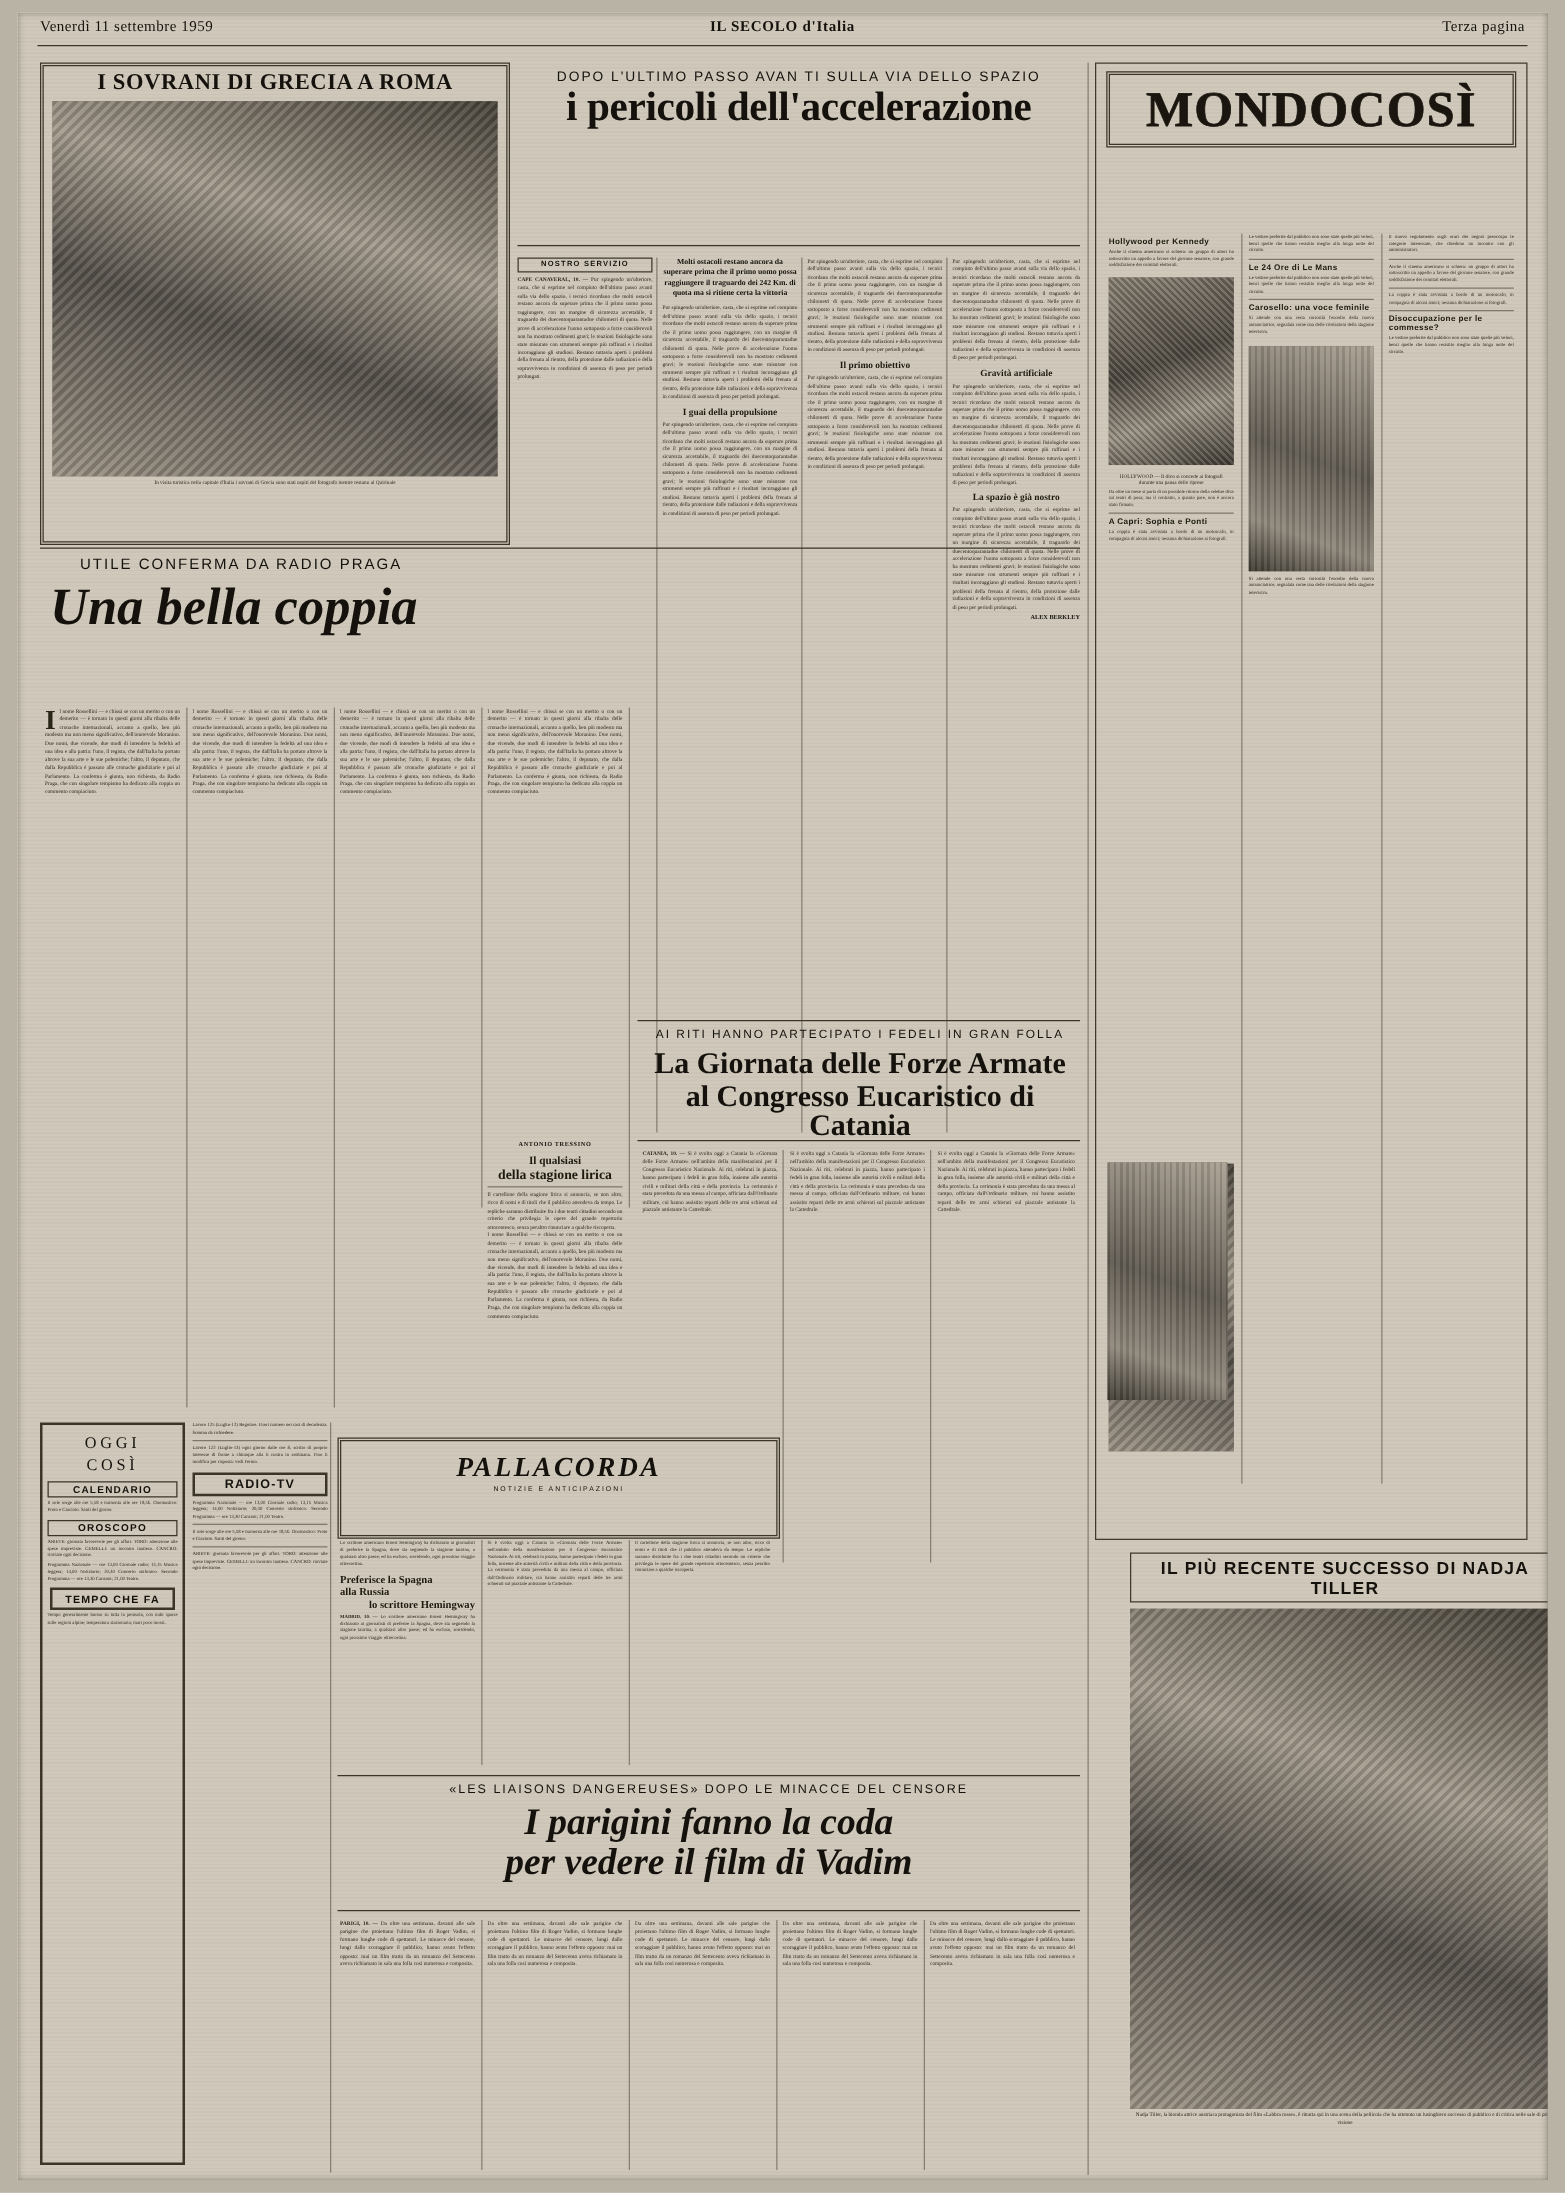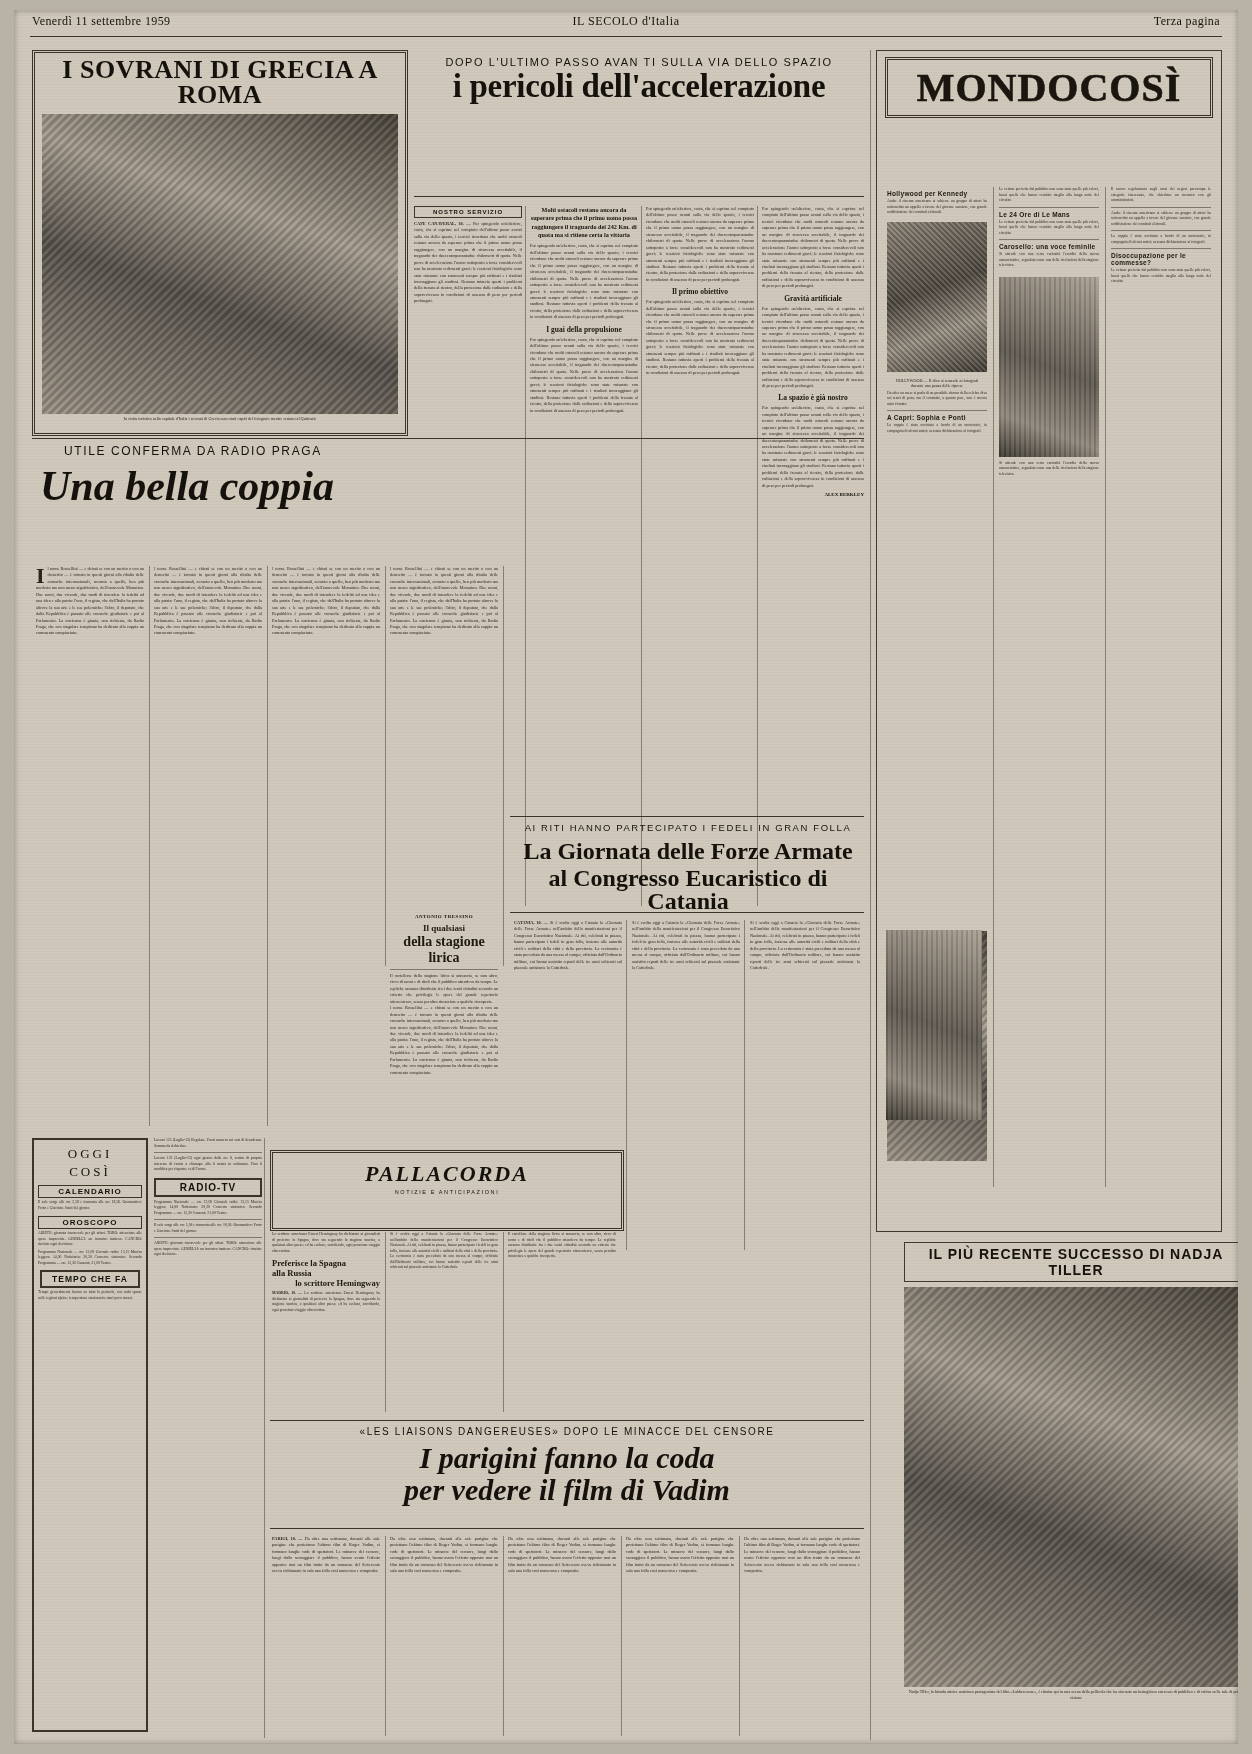--- a/index.html
+++ b/index.html
@@ -14,21 +14,21 @@
     position:absolute;left:14px;top:10px;width:1224px;height:1734px;
     background:#cfc8ba;
     background-image:
       repeating-linear-gradient(0deg, rgba(0,0,0,0.025) 0px, rgba(0,0,0,0.025) 1px, rgba(255,255,255,0.02) 1px, rgba(255,255,255,0.02) 3px);
     box-shadow:0 0 6px rgba(0,0,0,0.35) inset;
     overflow:hidden;
   }
   
   .masthead{position:absolute;left:0;top:0;width:100%;height:26px;}
   .mh-left{position:absolute;left:18px;top:4px;font-size:12px;letter-spacing:.4px;}
-  .mh-center{position:absolute;left:0;top:4px;width:100%;text-align:center;font-size:12px;letter-spacing:.6px;font-weight:normal;}
+  .mh-center{position:absolute;left:0;top:4px;width:100%;text-align:center;font-size:12px;letter-spacing:.6px;font-weight:bold;}
   .mh-right{position:absolute;right:18px;top:4px;font-size:12px;letter-spacing:.4px;}
   .rule{position:absolute;left:16px;width:1192px;height:1px;background:#3a342a;}
   
   .col{position:absolute;}
   .hl{font-family:"Liberation Serif",serif;font-weight:bold;line-height:.98;}
   .kicker{font-family:"Liberation Sans",sans-serif;letter-spacing:1.6px;text-align:center;}
   .body-col{
     font-size:4.3px;line-height:1.5;text-align:justify;
     color:#2a2519;
     -webkit-hyphens:auto;hyphens:auto;word-break:break-word;
@@ -91,21 +91,21 @@
 
   <div class="masthead">
     <div class="mh-left">Venerdì 11 settembre 1959</div>
     <div class="mh-center">IL SECOLO d'Italia</div>
     <div class="mh-right">Terza pagina</div>
   </div>
   <div class="rule" style="top:26px;"></div>
 
   <div class="col dbl" style="left:18px;top:40px;width:370px;height:380px;">
     <div style="padding:4px 6px 0;">
-      <div class="hl center" style="font-size:26px;letter-spacing:.5px;">I SOVRANI DI GRECIA A ROMA</div>
+      <div class="hl center" style="font-size:18px;letter-spacing:.5px;">I SOVRANI DI GRECIA A ROMA</div>
     </div>
     <div class="photo p2" style="margin:6px 7px 0;height:300px;"></div>
     <div class="cap small">In visita turistica nella capitale d'Italia i sovrani di Grecia sono stati ospiti del fotografo mentre restano al Quirinale</div>
   </div>
 
   <div class="col" style="left:400px;top:46px;width:450px;">
     <div class="kicker" style="font-size:11px;">DOPO L'ULTIMO PASSO AVAN TI SULLA VIA DELLO SPAZIO</div>
     <div class="hl center" style="font-size:33px;margin-top:2px;letter-spacing:-.3px;">i pericoli dell'accelerazione</div>
   </div>
   <div class="rule" style="left:400px;top:186px;width:450px;"></div>
@@ -211,21 +211,21 @@
   </div>
 
   <div class="vrule" style="left:135px;top:556px;height:560px;"></div>
   <div class="vrule" style="left:253px;top:556px;height:560px;"></div>
   <div class="vrule" style="left:371px;top:556px;height:400px;"></div>
   <div class="vrule" style="left:489px;top:556px;height:400px;"></div>
 
   <div class="col" style="left:376px;top:904px;width:108px;">
     <div style="font-size:5px;text-align:center;font-weight:bold;letter-spacing:.5px;">ANTONIO TRESSINO</div>
     <div class="subhead" style="font-size:9px;">Il qualsiasi</div>
-    <div class="subhead" style="font-size:14px;margin-top:-2px;">della stagione lirica</div>
+    <div class="subhead" style="font-size:11px;margin-top:-2px;">della stagione lirica</div>
     <div class="rowline"></div>
     <div class="body-col">Il cartellone della stagione lirica si annuncia, se non altro, ricco di nomi e di titoli che il pubblico attendeva da tempo. Le repliche saranno distribuite fra i due teatri cittadini secondo un criterio che privilegia le opere del grande repertorio ottocentesco, senza peraltro rinunciare a qualche riscoperta.</div>
     <div class="body-col">l nome Rossellini — e chissà se con un merito o con un demerito — è tornato in questi giorni alla ribalta delle cronache internazionali, accanto a quello, ben più modesto ma non meno significativo, dell'onorevole Moranino. Due nomi, due vicende, due modi di intendere la fedeltà ad una idea e alla patria: l'uno, il regista, che dall'Italia ha portato altrove la sua arte e le sue polemiche; l'altro, il deputato, che dalla Repubblica è passato alle cronache giudiziarie e poi al Parlamento. La conferma è giunta, non richiesta, da Radio Praga, che con singolare tempismo ha dedicato alla coppia un commento compiaciuto.</div>
   </div>
 
   <div class="rule" style="left:496px;top:806px;width:354px;"></div>
   <div class="col" style="left:500px;top:812px;width:348px;">
     <div class="kicker" style="font-size:9.5px;">AI RITI HANNO PARTECIPATO I FEDELI IN GRAN FOLLA</div>
     <div class="hl center" style="font-size:24px;margin-top:7px;">La Giornata delle Forze Armate</div>
     <div class="hl center" style="font-size:24px;margin-top:3px;">al Congresso Eucaristico di Catania</div>

